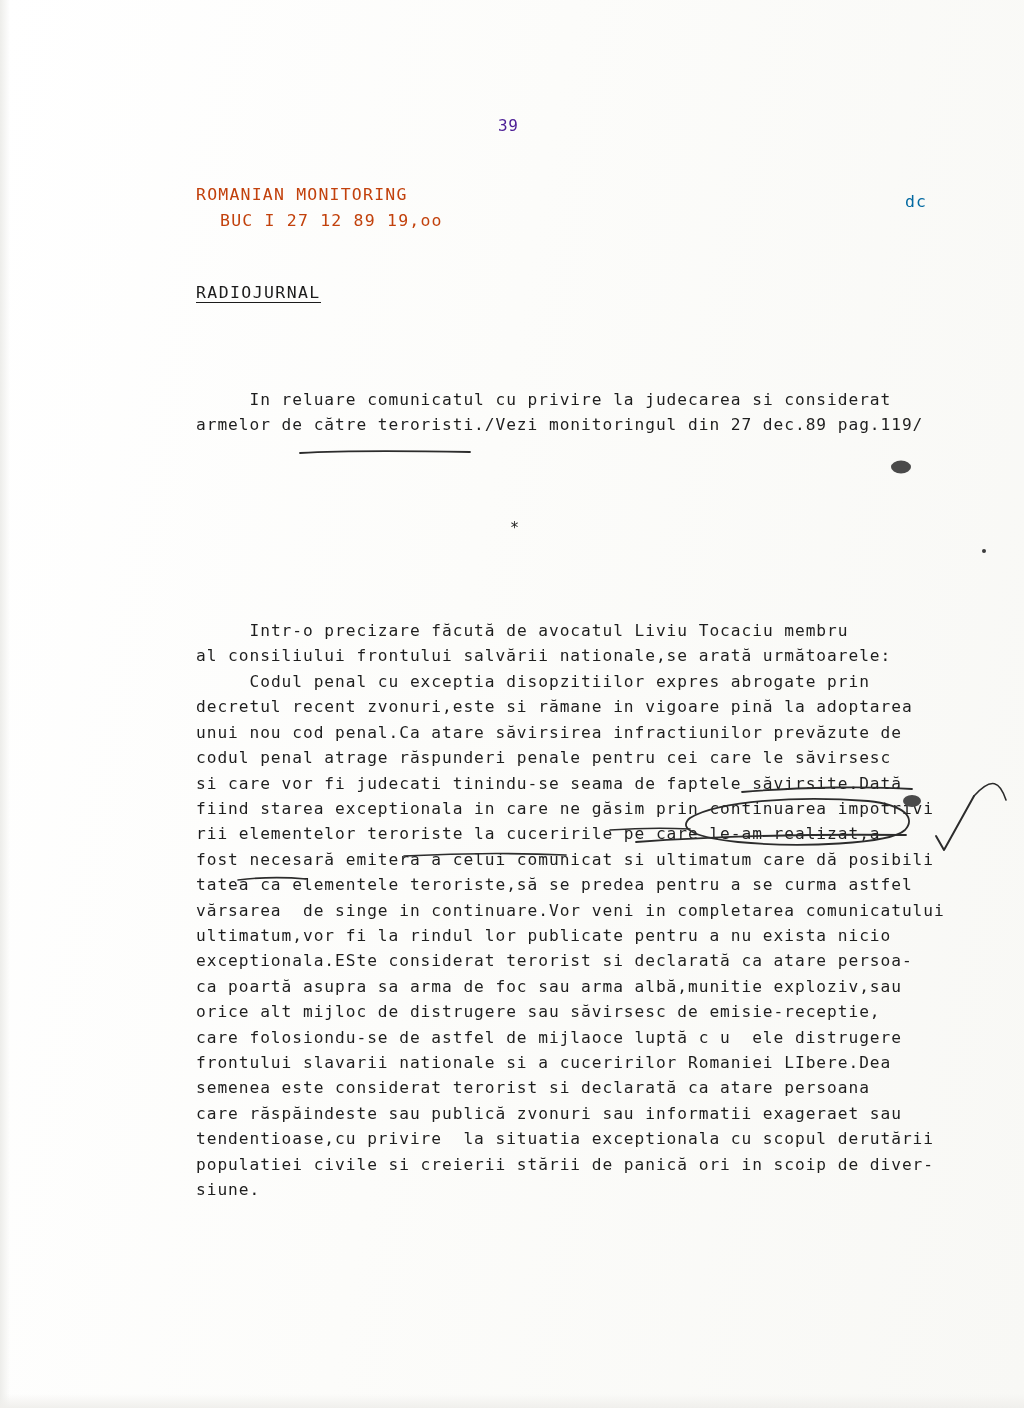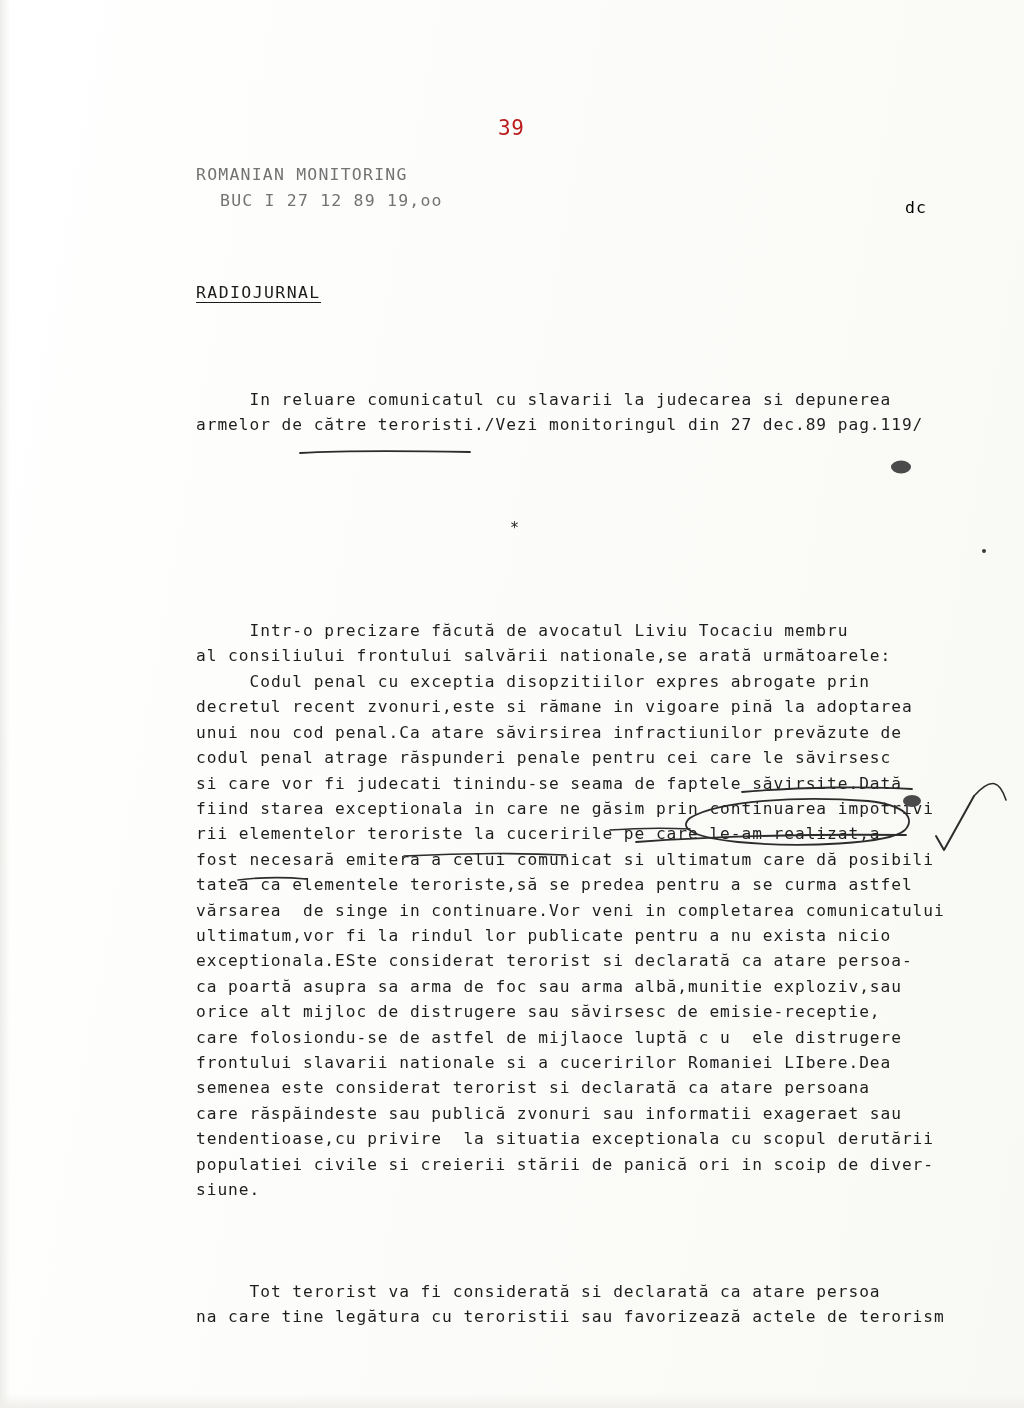--- a/index.html
+++ b/index.html
@@ -42,45 +42,45 @@
   .content {
     position: absolute;
     left: 0; top: 0;
     width: 1024px;
   }
 
   .page-number {
     position: absolute;
     left: 498px;
     top: 116px;
-    font-size: 21px;
-    color: #b91c1c;
+    font-size: 16px;
+    color: #4c1d95;
     letter-spacing: 0.5px;
   }
 
   .header-block {
     position: absolute;
     left: 196px;
-    top: 162px;
+    top: 182px;
     font-size: 16.5px;
     line-height: 26px;
     letter-spacing: 1.2px;
-    color: #737373;
+    color: #c2410c;
   }
   .header-line2 {
     position: relative;
     margin-left: 24px;
   }
   .initials {
     position: absolute;
     left: 905px;
-    top: 198px;
+    top: 192px;
     font-size: 16.5px;
     letter-spacing: 1px;
-    color: #000000;
+    color: #0369a1;
   }
 
   .section-title {
     position: absolute;
     left: 196px;
     top: 283px;
     font-size: 16.5px;
     letter-spacing: 1.4px;
     color: #1c1c1c;
     border-bottom: 1.5px solid #1c1c1c;
@@ -130,21 +130,21 @@
 
     <div class="header-block">
       <div>ROMANIAN MONITORING</div>
       <div class="header-line2">BUC I 27 12 89 19,oo</div>
     </div>
     <div class="initials">dc</div>
 
     <div class="section-title">RADIOJURNAL</div>
 
     <div class="body-text">
-      <p><span>     In reluare comunicatul cu slavarii la judecarea si depunerea</span>
+      <p><span>     In reluare comunicatul cu privire la judecarea si considerat</span>
 <span>armelor de către teroristi./Vezi monitoringul din 27 dec.89 pag.119/</span></p>
 
       <p class="asterisk-line">*</p>
 
       <p><span>     Intr-o precizare făcută de avocatul Liviu Tocaciu membru</span>
 <span>al consiliului frontului salvării nationale,se arată următoarele:</span>
 <span>     Codul penal cu exceptia disopzitiilor expres abrogate prin</span>
 <span>decretul recent zvonuri,este si rămane in vigoare pină la adoptarea</span>
 <span>unui nou cod penal.Ca atare săvirsirea infractiunilor prevăzute de</span>
 <span>codul penal atrage răspunderi penale pentru cei care le săvirsesc</span>
@@ -159,22 +159,20 @@
 <span>ca poartă asupra sa arma de foc sau arma albă,munitie exploziv,sau</span>
 <span>orice alt mijloc de distrugere sau săvirsesc de emisie-receptie,</span>
 <span>care folosiondu-se de astfel de mijlaoce luptă c u  ele distrugere</span>
 <span>frontului slavarii nationale si a cuceririlor Romaniei LIbere.Dea</span>
 <span>semenea este considerat terorist si declarată ca atare persoana</span>
 <span>care răspăindeste sau publică zvonuri sau informatii exageraet sau</span>
 <span>tendentioase,cu privire  la situatia exceptionala cu scopul derutării</span>
 <span>populatiei civile si creierii stării de panică ori in scoip de diver-</span>
 <span>siune.</span></p>
 
-      <p><span>     Tot terorist va fi considerată si declarată ca atare persoa</span>
-<span>na care tine legătura cu teroristii sau favorizează actele de terorism</span></p>
 
       <p>
 </p>
     </div>
 
     <svg class="marks" width="1024" height="1408" viewBox="0 0 1024 1408">
 
       <path d="M300,453 C350,450 420,451 470,452" stroke="#2c2c2c" stroke-width="1.8" fill="none" stroke-linecap="round"></path>
 
       <ellipse cx="901" cy="467" rx="10" ry="6.5" fill="#4a4a4a"></ellipse>

